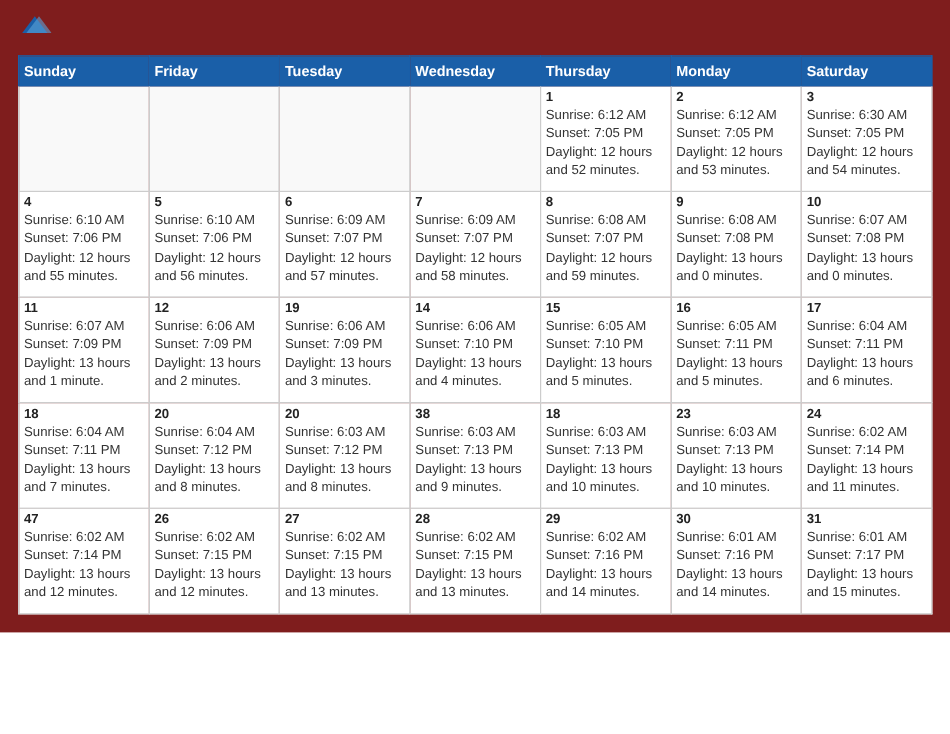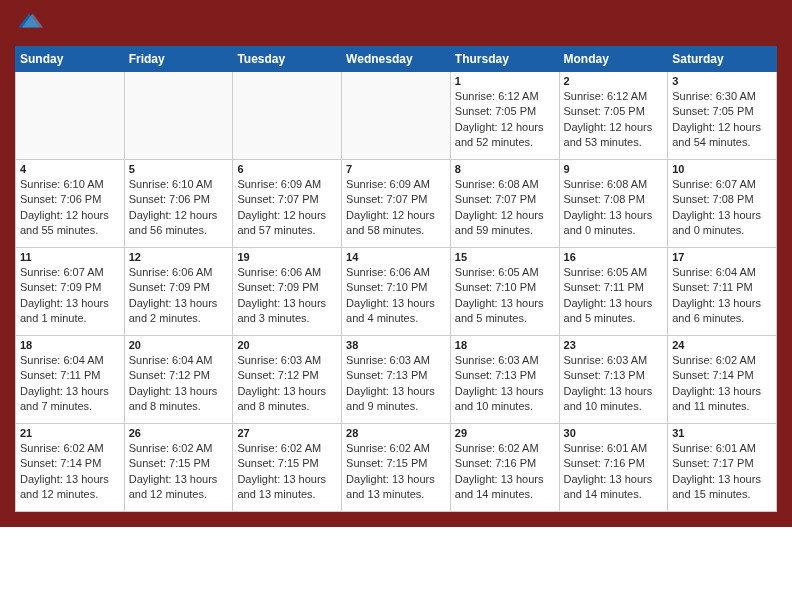--- a/index.html
+++ b/index.html
@@ -301,21 +301,21 @@
           <td>
             <div class="day-num">24</div>
             <div class="day-info" style="white-space: pre-line;">Sunrise: 6:02 AM
 Sunset: 7:14 PM
 Daylight: 13 hours
 and 11 minutes.</div>
           </td>
         </tr>
         <tr class="week-row">
           <td>
-            <div class="day-num">21</div>
+            <div class="day-num">47</div>
             <div class="day-info" style="white-space: pre-line;">Sunrise: 6:02 AM
 Sunset: 7:14 PM
 Daylight: 13 hours
 and 12 minutes.</div>
           </td>
           <td>
             <div class="day-num">26</div>
             <div class="day-info" style="white-space: pre-line;">Sunrise: 6:02 AM
 Sunset: 7:15 PM
 Daylight: 13 hours

